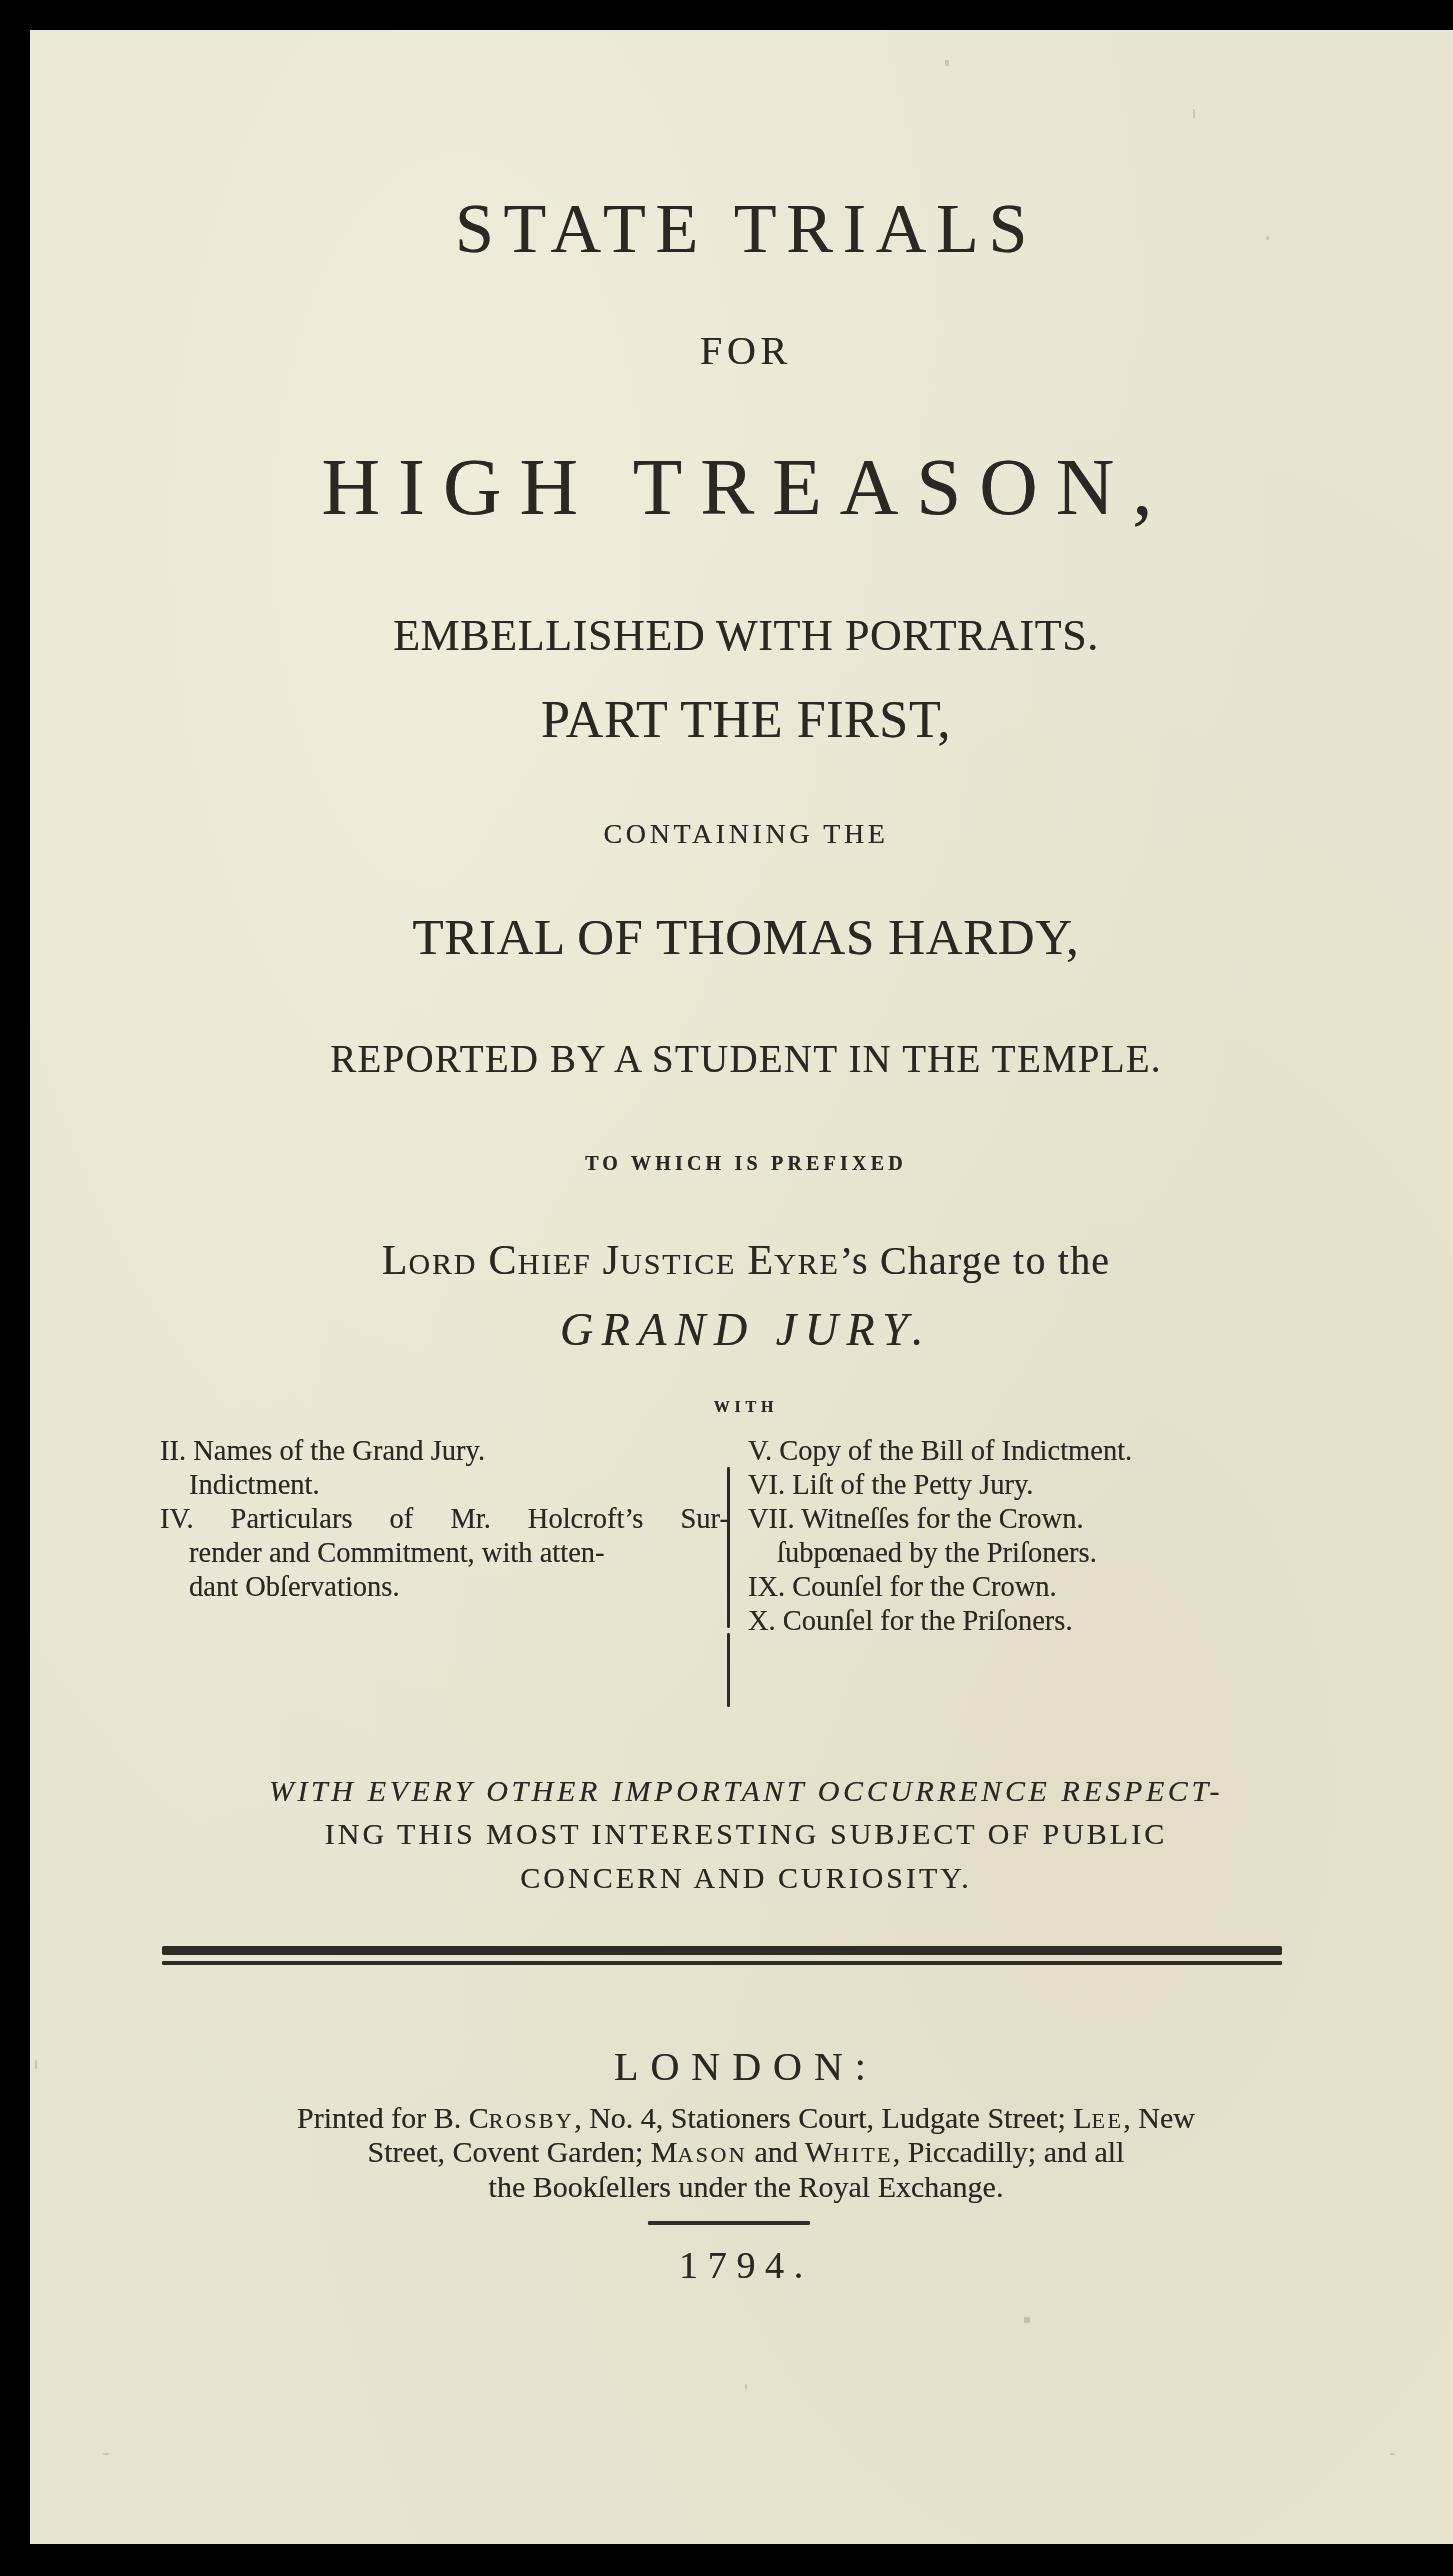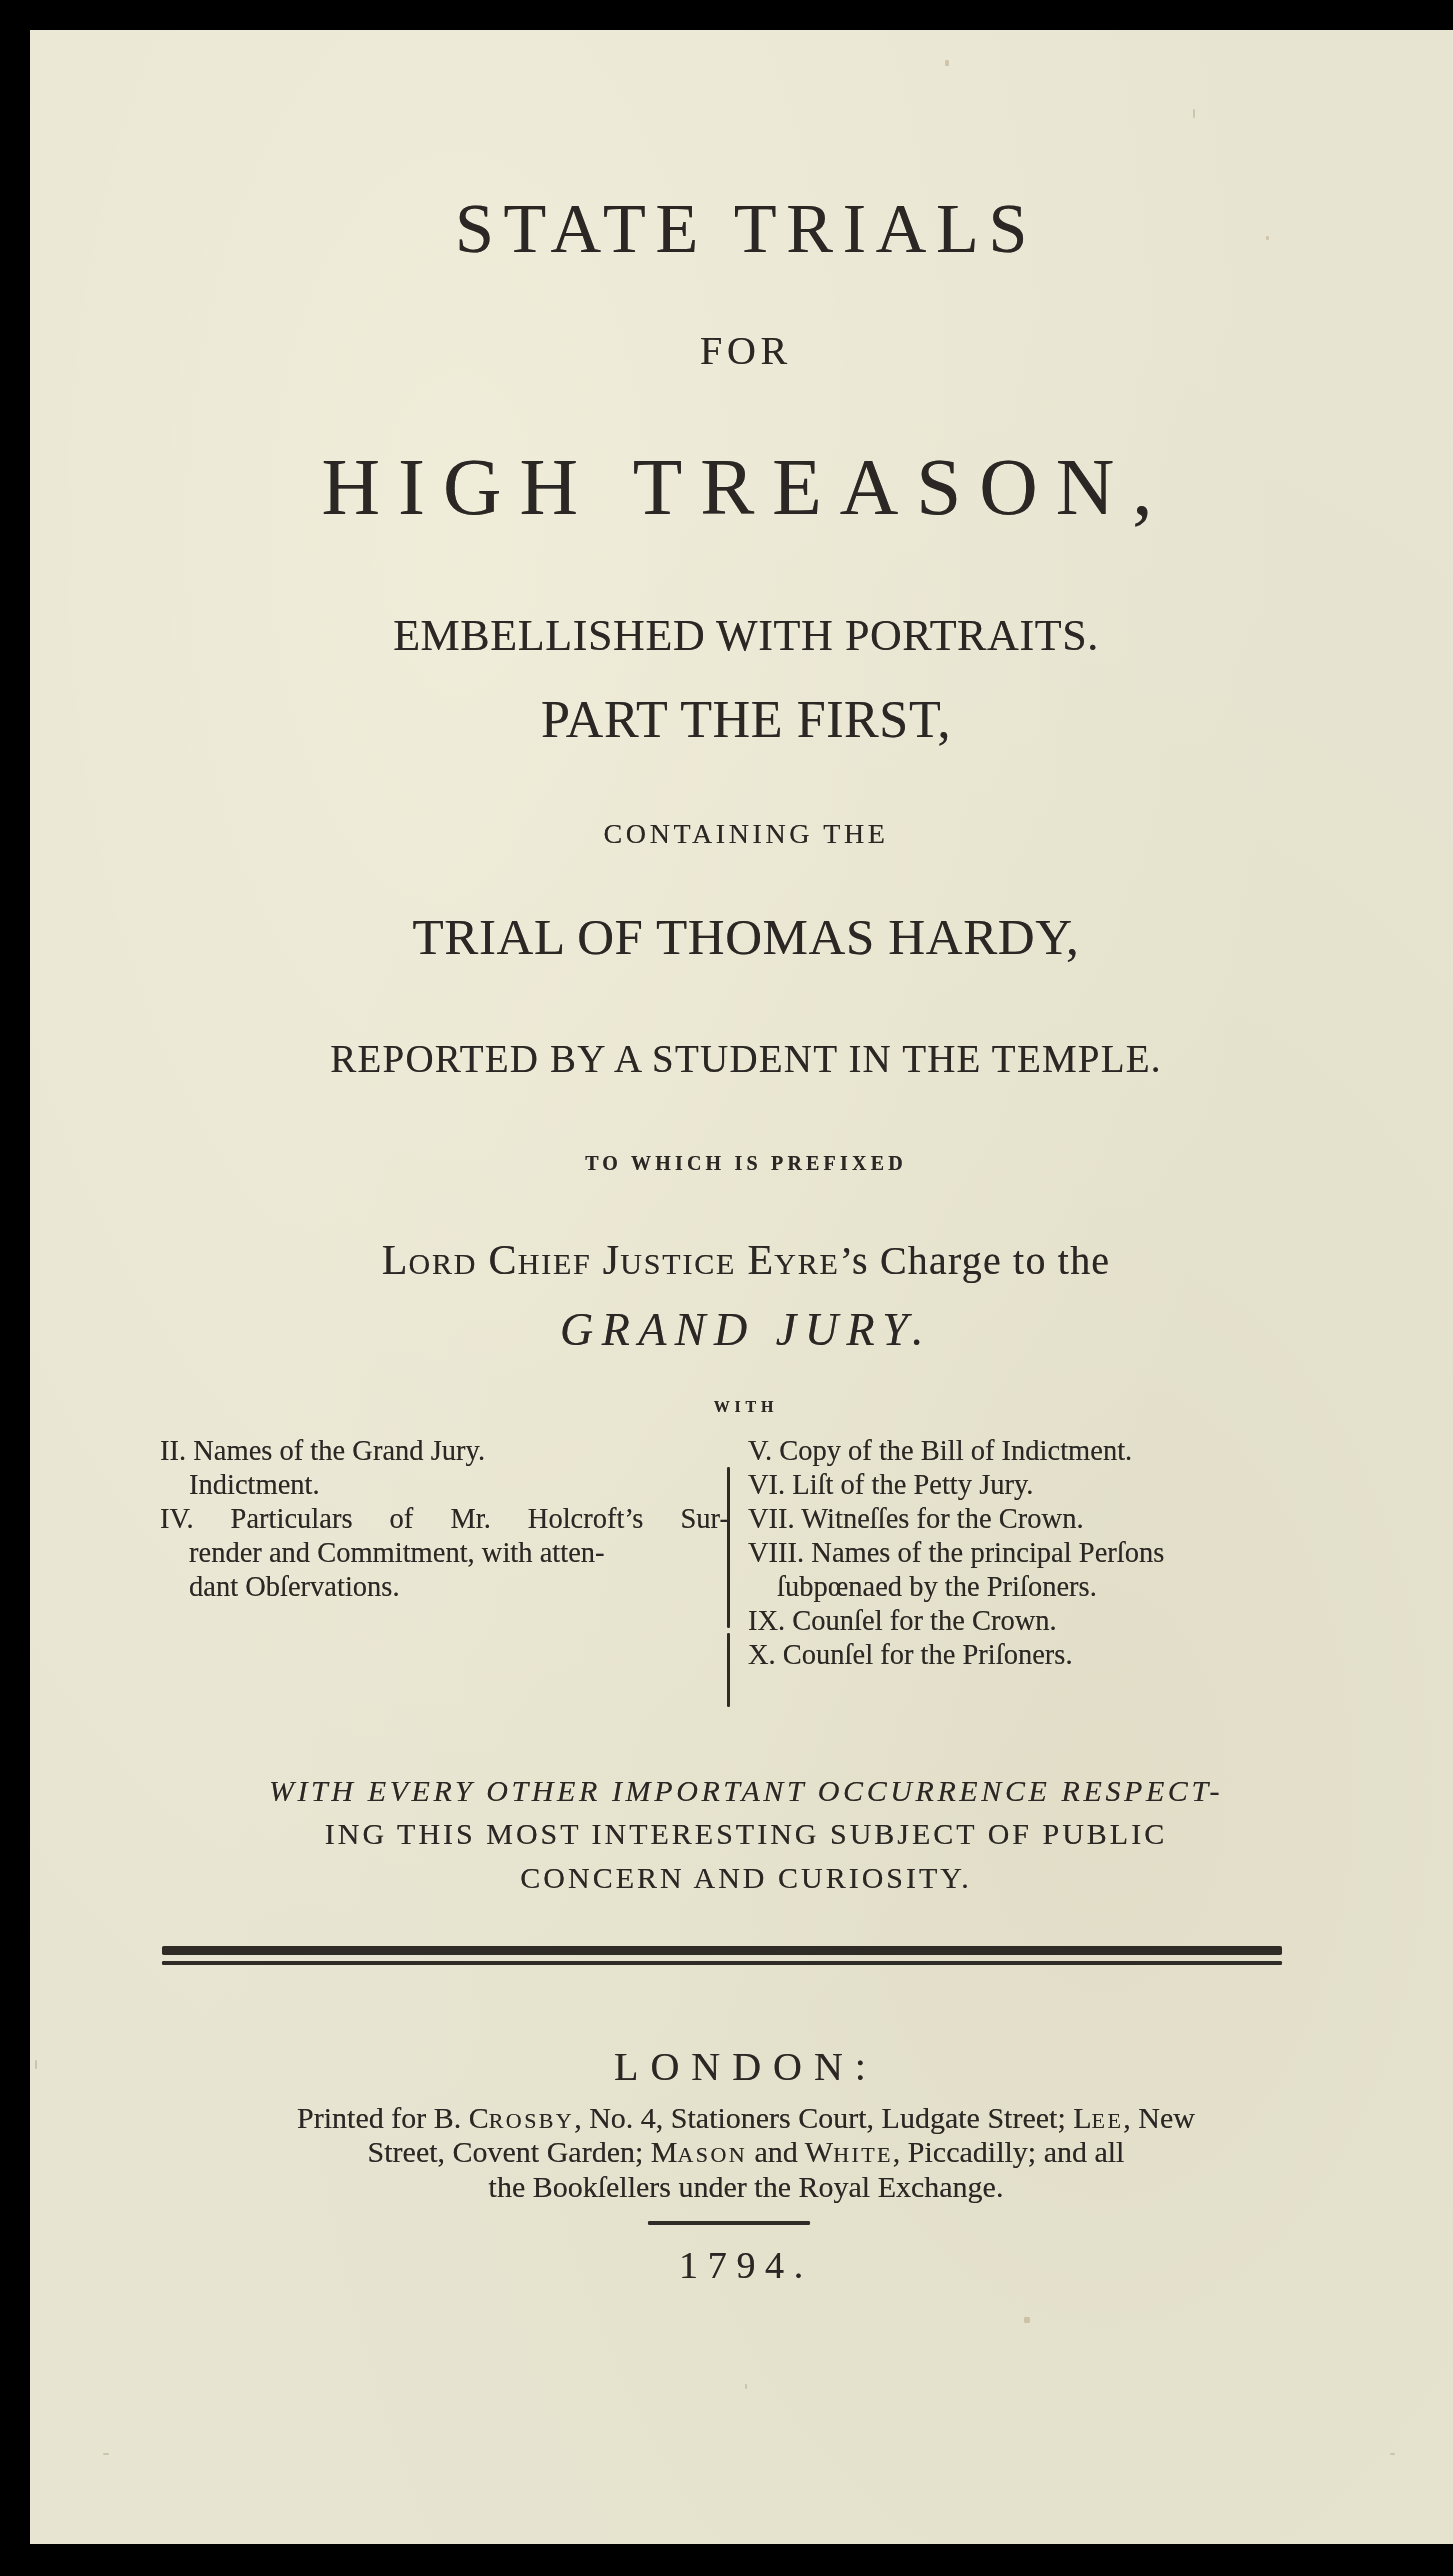--- a/index.html
+++ b/index.html
@@ -196,21 +196,20 @@
       <div class="item">
         <span class="first">V. Copy of the Bill of Indictment.</span>
       </div>
       <div class="item">
         <span class="first">VI. Liſt of the Petty Jury.</span>
       </div>
       <div class="item">
         <span class="first">VII. Witneſſes for the Crown.</span>
       </div>
       <div class="item">
-        <span class="first">VIII. Names of the principal Perſons</span>
         <span class="cont">ſubpœnaed by the Priſoners.</span>
       </div>
       <div class="item">
         <span class="first">IX. Counſel for the Crown.</span>
       </div>
       <div class="item">
         <span class="first">X. Counſel for the Priſoners.</span>
       </div>
     </div>
   </div>

